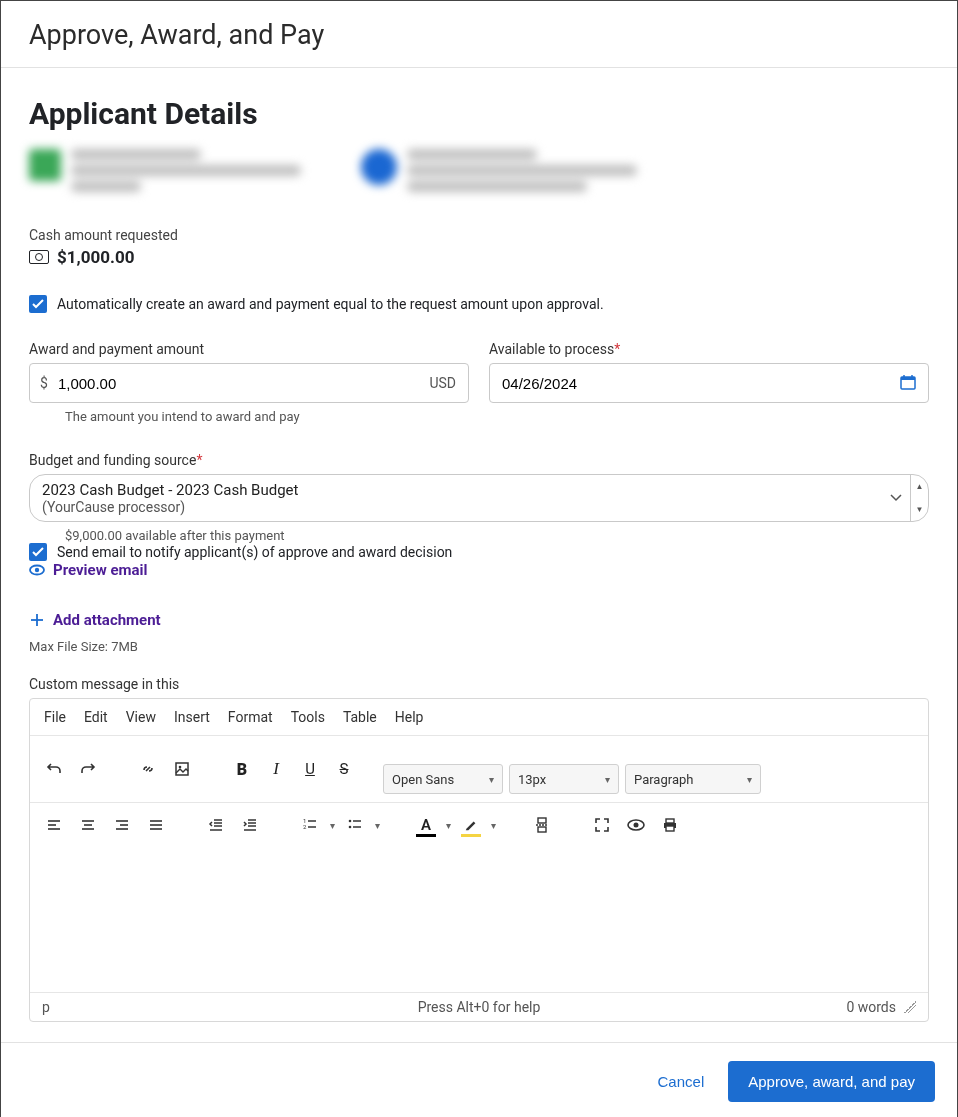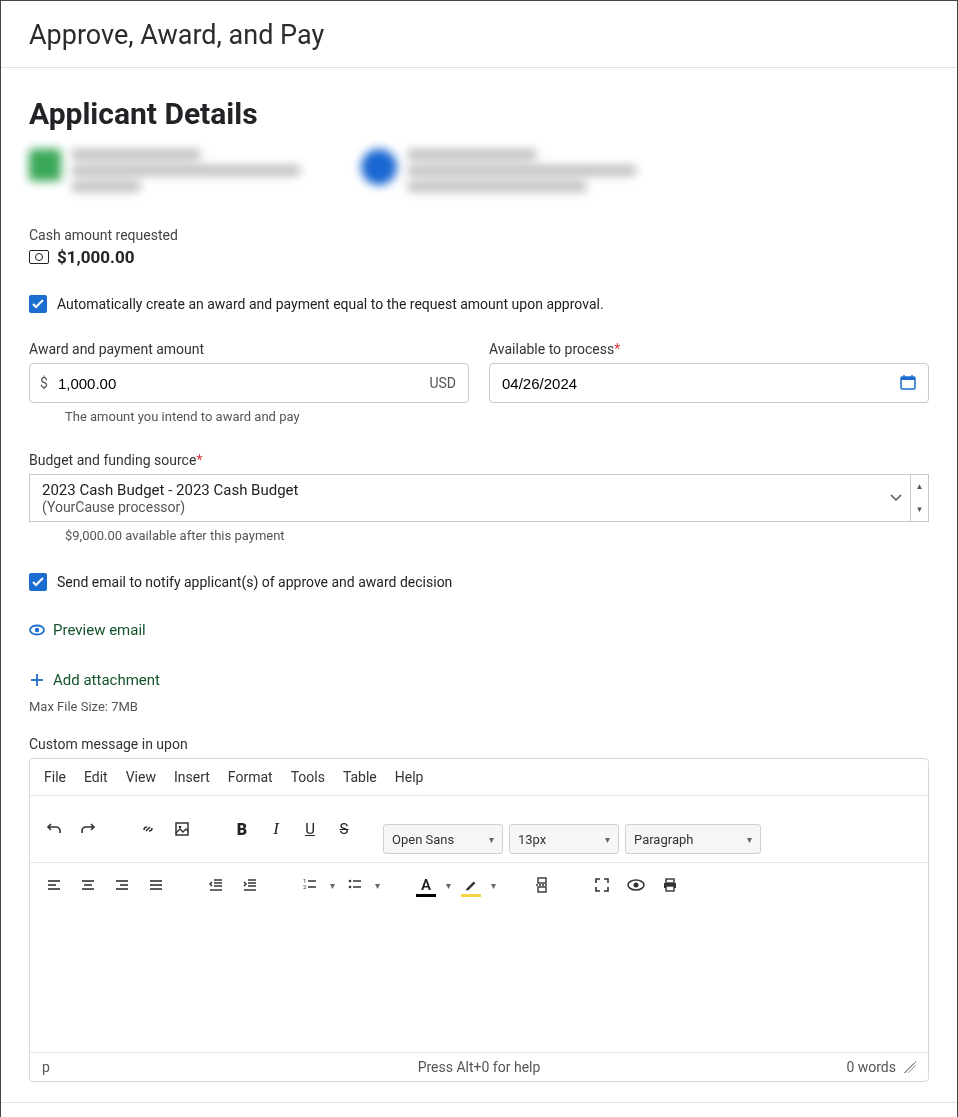--- a/index.html
+++ b/index.html
@@ -61,29 +61,29 @@
   .form-label { font-size:14px; color:#333; margin-bottom:6px; display:block; }
   .req { color:#d4383e; }
   .input-wrap { display:flex; align-items:center; border:1px solid #c9c9c9; border-radius:4px; height:40px; background:#fff; }
   .input-prefix { padding:0 10px; color:#555; font-size:14px; }
   .input-suffix { padding:0 12px; color:#555; font-size:14px; }
   .input-field { flex:1; border:none; outline:none; font-size:15px; height:100%; background:transparent; }
   .input-date { flex:1; border:none; outline:none; font-size:15px; padding:0 12px; height:100%; background:transparent; }
   .cal-icon { padding:0 12px; color:#1c6dd0; cursor:pointer; }
   .hint { font-size:13px; color:#555; margin-top:6px;margin-left:36px; }
   .budget-section { margin-top:28px; }
-  .select-wrap { display:flex; border:1px solid #c9c9c9; border-radius:0; position:relative; }
+  .select-wrap { display:flex; border:1px solid #c9c9c9; border-radius:16px; position:relative; }
   .select-body { flex:1; padding:6px 12px; cursor:pointer; }
   .select-line1 { font-size:15px; color:#222; }
   .select-line2 { font-size:14px; color:#555; }
   .select-chevron { padding:0 8px; display:flex; align-items:center; color:#555; }
   .spinner-col { width:18px; display:flex; flex-direction:column; border-left:1px solid #c9c9c9; }
   .spinner-btn { flex:1; display:flex; align-items:center; justify-content:center; font-size:8px; cursor:pointer; color:#555; }
-  .section-gap { margin-top:30px; }
-  .link-btn { display:inline-flex; align-items:center; gap:8px; color:#14532d; font-weight:400; cursor:pointer; font-size:15px; }
+  .section-gap { }
+  .link-btn { display:inline-flex; align-items:center; gap:8px; color:#4c1d95; font-weight:700; cursor:pointer; font-size:15px; }
   .link-btn svg { width:16px; height:16px; }
   .attach-section { margin-top:30px; }
   .maxfile { font-size:13px; color:#555; margin-top:8px; }
   .editor-label { margin-top:22px; font-size:14px; color:#333; margin-bottom:6px; }
   .editor { border:1px solid #d8d8d8; border-radius:4px; }
   .editor-menubar { display:flex; gap:18px; padding:10px 14px; }
   .editor-menubar span { cursor:pointer; color:#333; font-size:14px; }
   .editor-toolbar { border-top:1px solid #e6e6e6; padding:8px 10px; display:flex; gap:6px; flex-wrap:wrap; align-items:center; }
   .tbtn { width:28px; height:28px; display:flex; align-items:center; justify-content:center; cursor:pointer; color:#222; border-radius:3px; }
   .tsep { width:1px; height:24px; background:transparent; margin:0 6px; }
@@ -231,21 +231,21 @@
       <span class="link-btn">
         <svg viewBox="0 0 16 16">
             <line x1="8" y1="2" x2="8" y2="14" stroke="#1c6dd0" stroke-width="1.8"></line>
             <line x1="2" y1="8" x2="14" y2="8" stroke="#1c6dd0" stroke-width="1.8"></line>
           </svg>
         <span>Add attachment</span>
       </span>
       <div class="maxfile">Max File Size: 7MB</div>
     </div>
 
-    <div class="editor-label">Custom message in upon</div>
+    <div class="editor-label">Custom message in this</div>
 
     <div class="editor">
       <div class="editor-menubar">
         <span>File</span>
         <span>Edit</span>
         <span>View</span>
         <span>Insert</span>
         <span>Format</span>
         <span>Tools</span>
         <span>Table</span>

